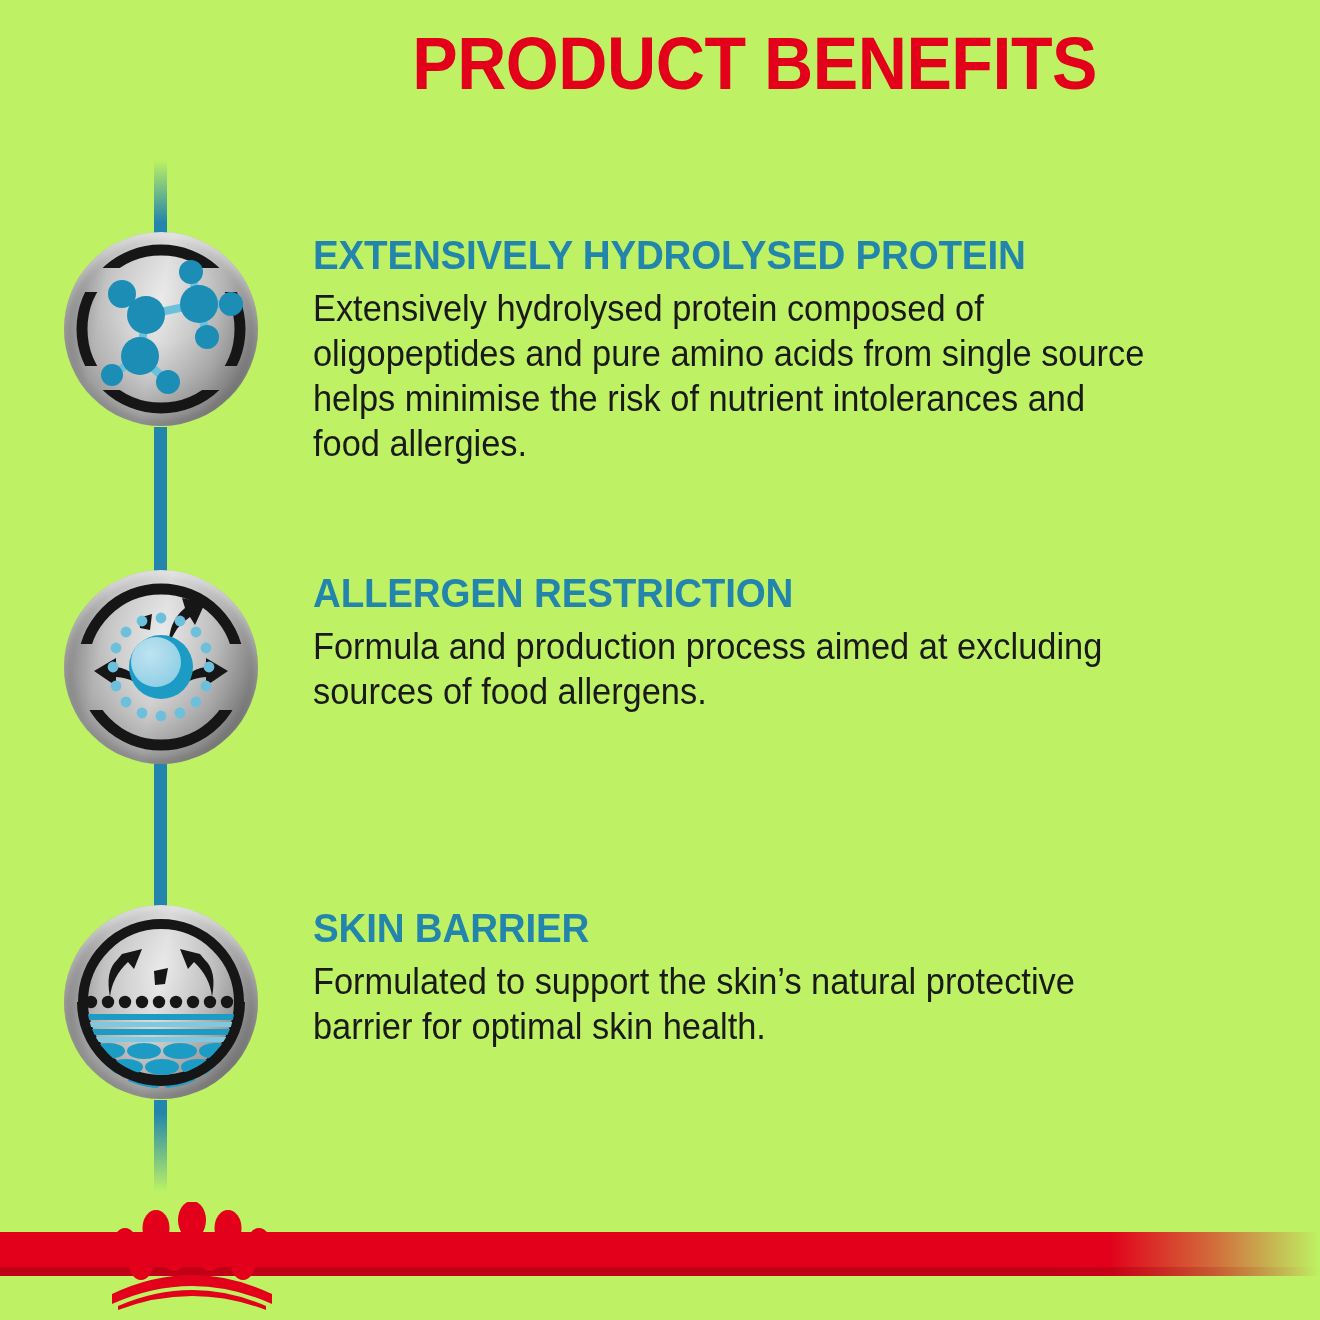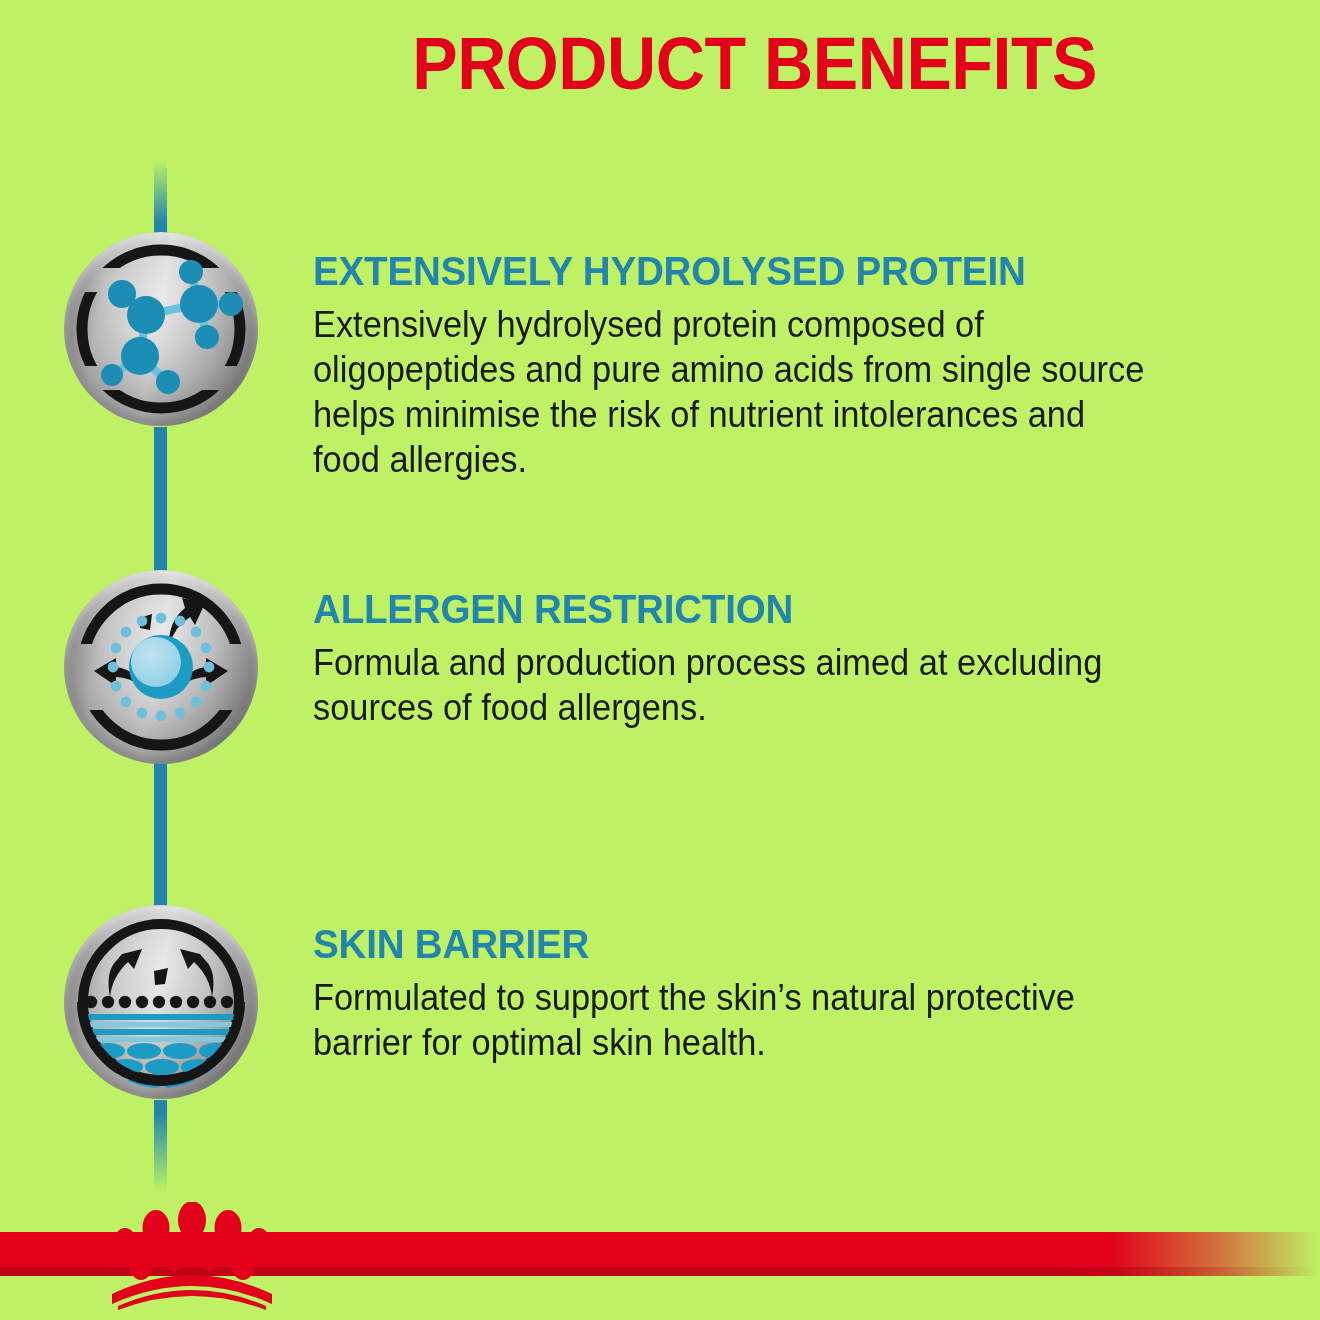--- a/index.html
+++ b/index.html
@@ -85,21 +85,21 @@
       radial-gradient(ellipse 78% 68% at 50% 34%, #f3f3f3 0%, #e7e7e7 34%, #cfcfcf 62%, #b4b4b4 82%, #9a9a9a 100%),
       linear-gradient(100deg, #8e8e8e 0%, #d9d9d9 22%, #f6f6f6 48%, #cecece 74%, #8d8d8d 100%);
     background-blend-mode: multiply, normal;
     box-shadow: inset 0 -4px 9px rgba(0,0,0,0.16), inset 0 4px 8px rgba(255,255,255,0.6);
   }
   .icon-badge svg { display:block; width:100%; height:100%; }
 
   .benefit-text {
     position: absolute;
     left: 313px;
-    top: 16px;
+    top: 0;
     width: 975px;
   }
   .benefit-heading {
     font-family: "Liberation Sans Narrow", "Liberation Sans", sans-serif;
     font-weight: bold;
     font-size: 41px;
     line-height: 46px;
     letter-spacing: -0.2px;
     color: #2385AC;
     transform: scaleX(0.94);

